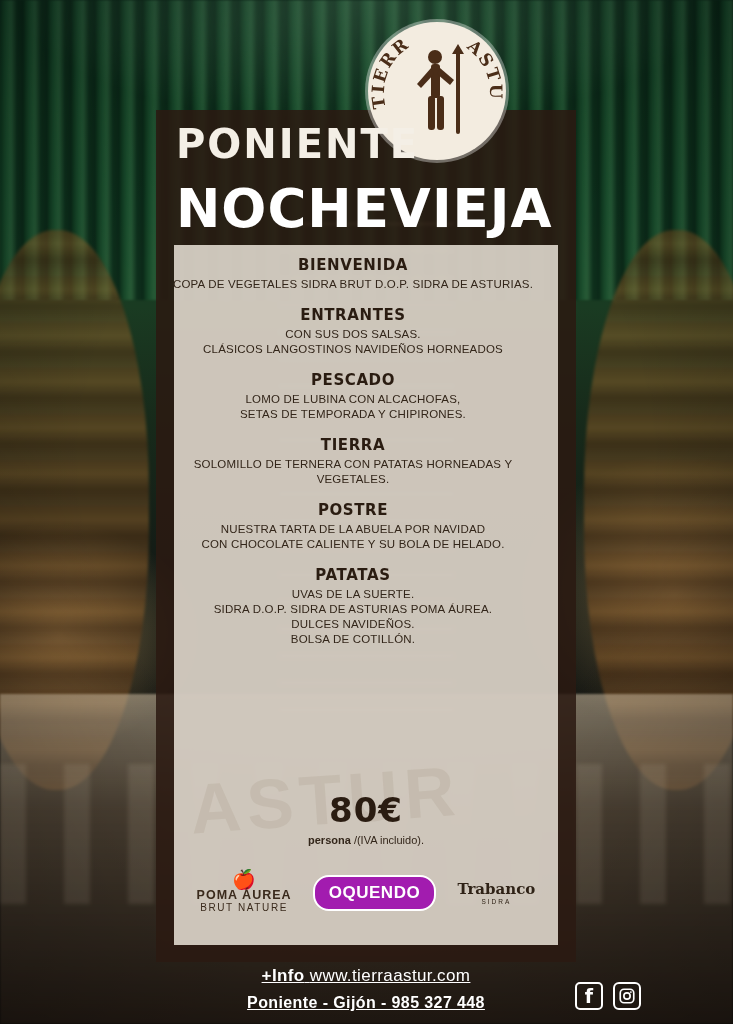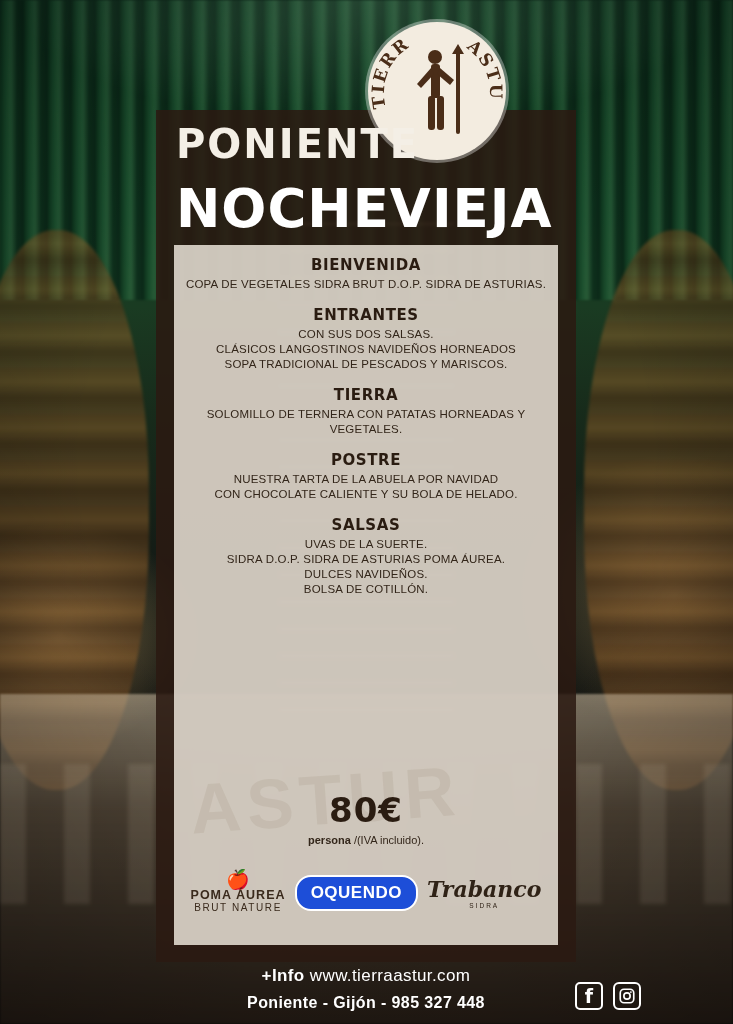--- a/index.html
+++ b/index.html
@@ -114,21 +114,21 @@
   }
   .title-big {
     position:absolute; left: 176px; top: 182px;
     font-size: 53px; font-weight: bold; color: #ffffff;
     letter-spacing: 1px; line-height: 1;
     font-family: "DejaVu Sans", sans-serif;
   }
 
   
   .menu {
-    position:absolute; left: 180px; top: 256px; width: 372px;
+    position:absolute; left: 167px; top: 256px; width: 372px;
     text-align:center; color: #2a1d12;
   }
   .sec { margin-bottom: 14px; }
   .sec h3 {
     font-size: 15px; font-weight: bold; letter-spacing: .6px;
     margin-bottom: 3px; color: #2a1c11;
     font-family: "DejaVu Sans", sans-serif;
   }
   .sec p {
     font-size: 11.5px; line-height: 15px; letter-spacing: .2px;
@@ -149,32 +149,32 @@
   
   .sponsors {
     position:absolute; left: 186px; top: 872px; width: 360px;
     display:flex; align-items:center; justify-content:space-around;
   }
   .sp-poma { text-align:center; color:#3a2a1c; }
   .sp-poma .apple { font-size: 19px; color:#8d1d2c; line-height: 16px; }
   .sp-poma .n1 { font-size: 12.5px; font-weight:bold; letter-spacing:1px; }
   .sp-poma .n2 { font-size: 10px; letter-spacing:1.6px; }
   .sp-oq {
-    background:#1d4ed8; color:#fff; padding: 6px 14px; border-radius: 16px;
+    background:#a21caf; color:#fff; padding: 6px 14px; border-radius: 16px;
     font-size: 17px; font-weight:bold; letter-spacing:.5px;
     border: 2px solid #fff;
   }
   .sp-tr { text-align:center; color:#2f2216; }
-  .sp-tr .n1 { font-size: 22px; font-style: italic; font-weight:bold; font-family:"DejaVu Serif", serif; }
+  .sp-tr .n1 { font-size: 15px; font-weight:bold; font-family:"DejaVu Serif", serif; }
   .sp-tr .n2 { font-size: 6.5px; letter-spacing: 2px; }
 
   
   .footer {
     position:absolute; left:0; right:1px; bottom: 12px;
-    text-align:center; color:#ffffff;
+    text-align:center; color:#ffffff;text-decoration:underline;
   }
   .footer .l1 { font-size: 17px; letter-spacing:.4px; margin-bottom: 8px;}
   .footer .l1 b { font-weight:bold; }
   .footer .l2 { font-size: 16px; font-weight: bold; letter-spacing:.4px; }
   .social {
     position:absolute; right: 92px; bottom: 14px;
     display:flex; gap: 10px; align-items:center;
   }
   .ic {
     width: 28px; height: 28px; border-radius: 6px;
@@ -242,33 +242,37 @@
 
   <div class="menu">
     <div class="sec">
       <h3>BIENVENIDA</h3>
       <p>COPA DE VEGETALES SIDRA BRUT D.O.P. SIDRA DE ASTURIAS.</p>
     </div>
     <div class="sec">
       <h3>ENTRANTES</h3>
       <p>CON SUS DOS SALSAS.</p>
       <p>CLÁSICOS LANGOSTINOS NAVIDEÑOS HORNEADOS</p>
-      <p>SOPA TRADICIONAL DE PESCADOS Y MARISCOS.</p>
+    </div>
+    <div class="sec">
+      <h3>PESCADO</h3>
+      <p>LOMO DE LUBINA CON ALCACHOFAS,</p>
+      <p>SETAS DE TEMPORADA Y CHIPIRONES.</p>
     </div>
     <div class="sec">
       <h3>TIERRA</h3>
       <p>SOLOMILLO DE TERNERA CON PATATAS HORNEADAS Y VEGETALES.</p>
     </div>
     <div class="sec">
       <h3>POSTRE</h3>
       <p>NUESTRA TARTA DE LA ABUELA POR NAVIDAD</p>
       <p>CON CHOCOLATE CALIENTE Y SU BOLA DE HELADO.</p>
     </div>
     <div class="sec">
-      <h3>SALSAS</h3>
+      <h3>PATATAS</h3>
       <p>UVAS DE LA SUERTE.</p>
       <p>SIDRA D.O.P. SIDRA DE ASTURIAS POMA ÁUREA.</p>
       <p>DULCES NAVIDEÑOS.</p>
       <p>BOLSA DE COTILLÓN.</p>
     </div>
   </div>
 
   <div class="price">
     <div class="amount">80€</div>
     <div class="sub">

